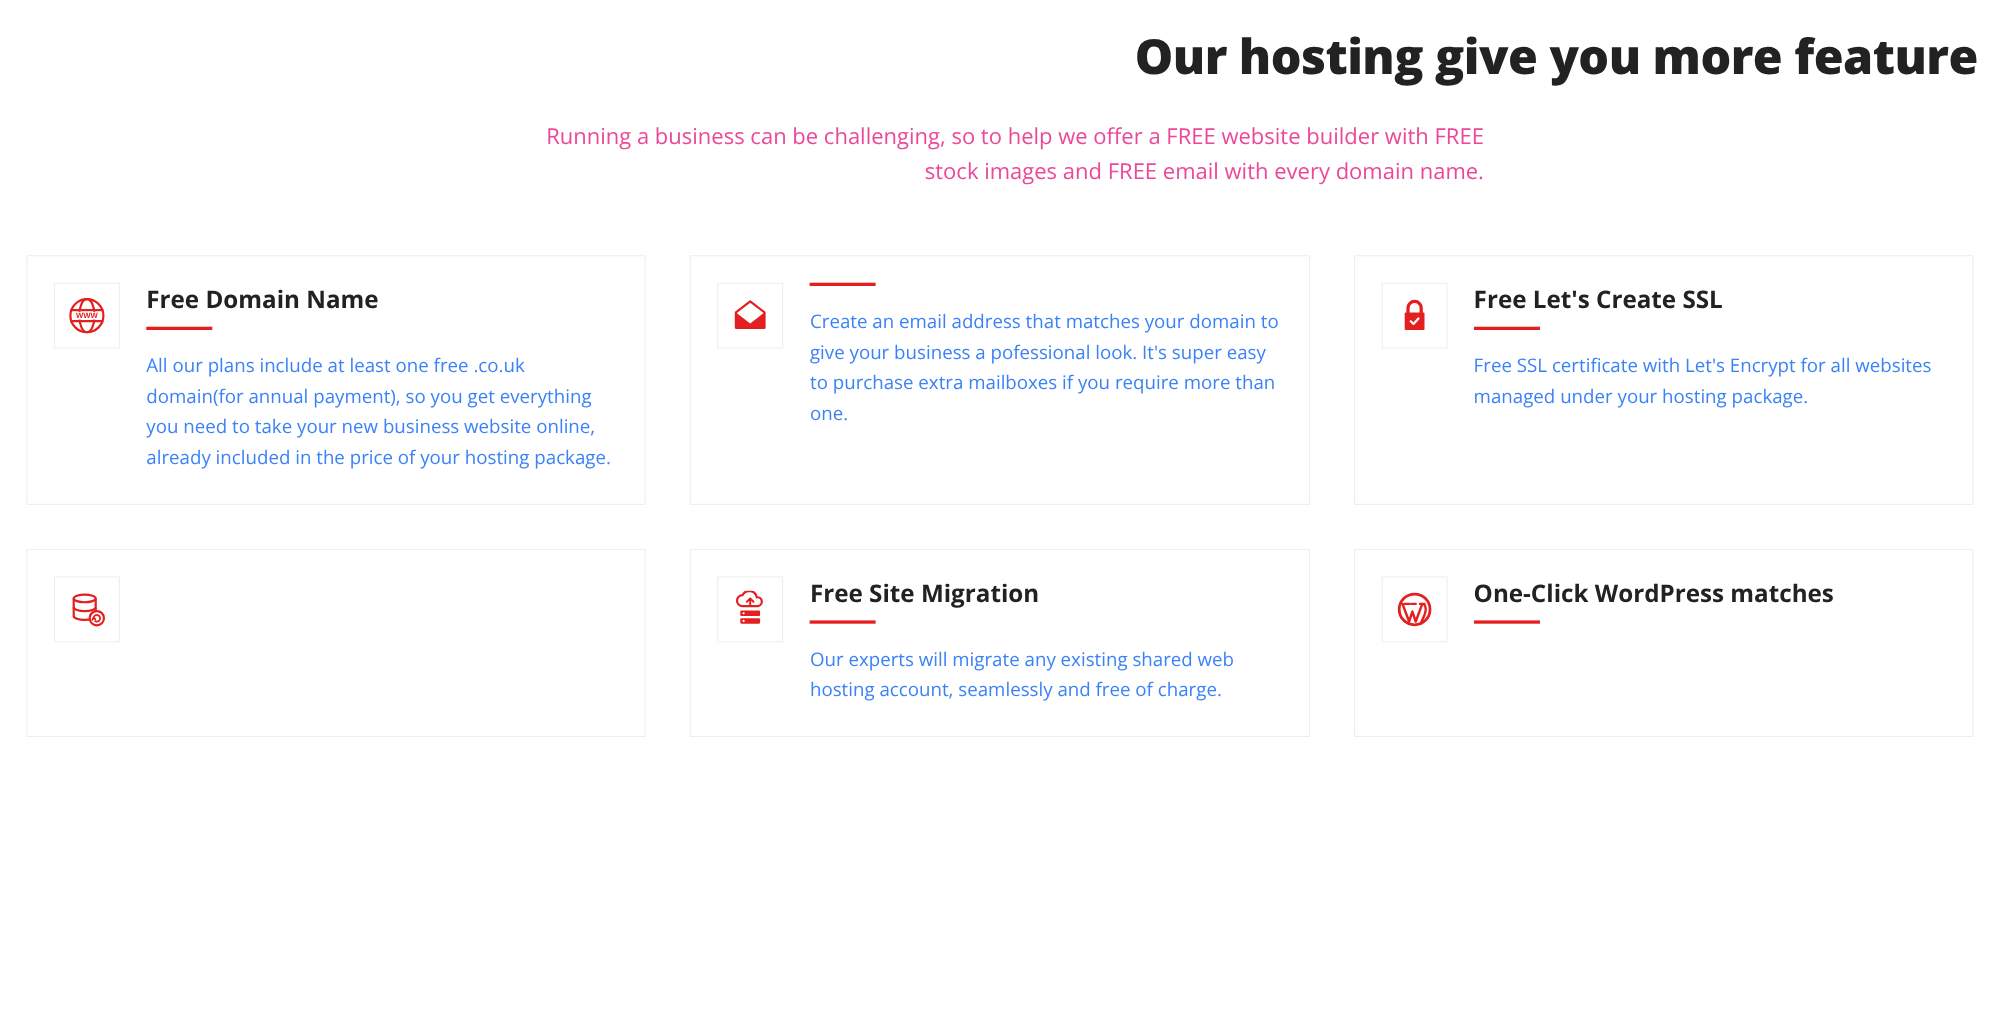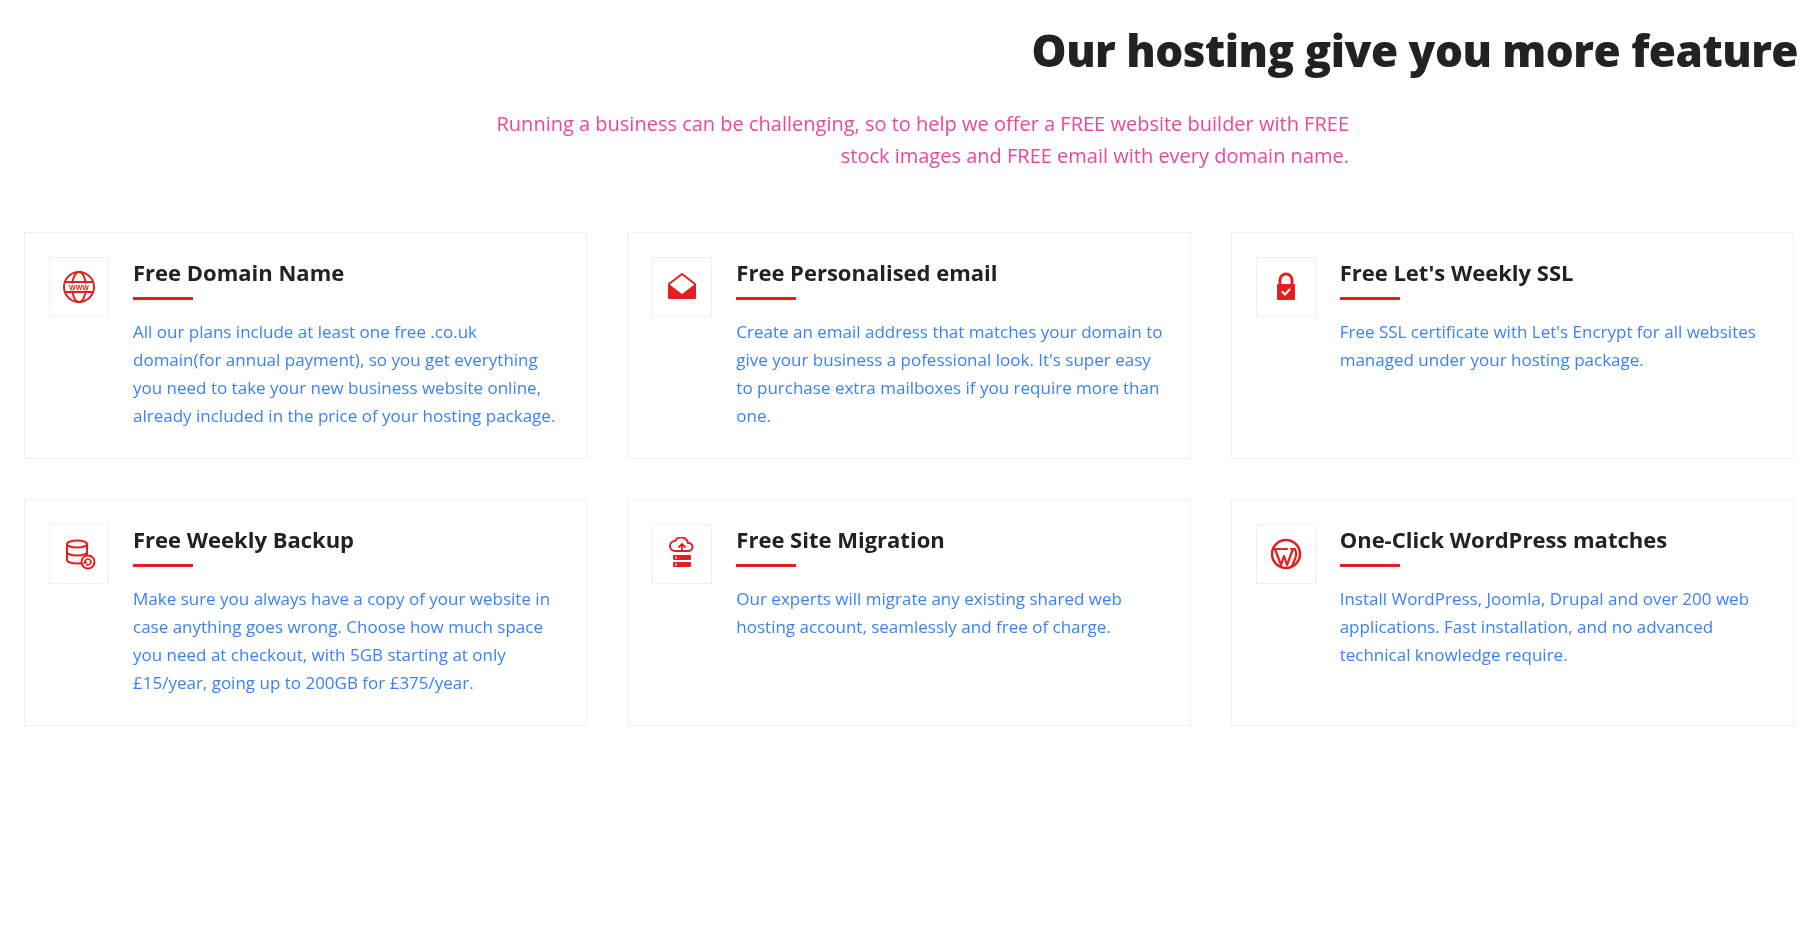--- a/index.html
+++ b/index.html
@@ -105,58 +105,52 @@
 
     <div class="card">
       <div class="icon-box">
         <svg width="34" height="34" viewBox="0 0 34 34">
           <path d="M4 14 L17 4 L30 14 L30 28 L4 28 Z" fill="none" stroke="#e41f1f" stroke-width="2" stroke-linejoin="round"></path>
           <path d="M4 14 L17 24 L30 14 L30 28 L4 28 Z" fill="#e41f1f"></path>
           <path d="M8 14 L17 20 L26 14 L17 8 Z" fill="#fff"></path>
         </svg>
       </div>
       <div class="content">
-        <h3>Free Personalised email</h3>
         <div class="underline"></div>
         <p>Create an email address that matches your domain to give your business a pofessional look. It's super easy to purchase extra mailboxes if you require more than one.</p>
       </div>
     </div>
 
     <div class="card">
       <div class="icon-box">
         <svg width="34" height="34" viewBox="0 0 34 34">
           <path d="M11 14 V10 a6 6 0 0 1 12 0 V14" fill="none" stroke="#e41f1f" stroke-width="3" stroke-linecap="round"></path>
           <rect x="8" y="14" width="18" height="16" rx="1" fill="#e41f1f"></rect>
           <path d="M13.5 22 L16 24.5 L20.5 19.5" fill="none" stroke="#fff" stroke-width="2" stroke-linecap="round" stroke-linejoin="round"></path>
         </svg>
       </div>
       <div class="content">
-        <h3>Free Let's Weekly SSL</h3>
+        <h3>Free Let's Create SSL</h3>
         <div class="underline"></div>
         <p>Free SSL certificate with Let's Encrypt for all websites managed under your hosting package.</p>
       </div>
     </div>
 
     <div class="card">
       <div class="icon-box">
         <svg width="34" height="34" viewBox="0 0 34 34">
           <g fill="none" stroke="#e41f1f" stroke-width="2">
             <ellipse cx="15" cy="7" rx="10" ry="3.5"></ellipse>
             <path d="M5 7 V15 a10 3.5 0 0 0 20 0 V7"></path>
             <path d="M5 15 V23 a10 3.5 0 0 0 20 0 V15"></path>
           </g>
           <circle cx="26" cy="25" r="6.5" fill="#fff" stroke="#e41f1f" stroke-width="2"></circle>
           <path d="M23 25 a3 3 0 1 1 1 2.3" fill="none" stroke="#e41f1f" stroke-width="1.6"></path>
           <path d="M22 26.5 L23 24.5 L24.8 26" fill="none" stroke="#e41f1f" stroke-width="1.6" stroke-linejoin="round" stroke-linecap="round"></path>
         </svg>
-      </div>
-      <div class="content">
-        <h3>Free Weekly Backup</h3>
-        <div class="underline"></div>
-        <p>Make sure you always have a copy of your website in case anything goes wrong. Choose how much space you need at checkout, with 5GB starting at only £15/year, going up to 200GB for £375/year.</p>
       </div>
     </div>
 
     <div class="card">
       <div class="icon-box">
         <svg width="34" height="34" viewBox="0 0 34 34">
           <path d="M10 14 a5 5 0 0 1 0-10 a7 7 0 0 1 13 2 a4 4 0 0 1 1 8 H10 Z" fill="none" stroke="#e41f1f" stroke-width="2"></path>
           <rect x="8" y="18" width="18" height="5" rx="1" fill="#e41f1f"></rect>
           <rect x="8" y="25" width="18" height="5" rx="1" fill="#e41f1f"></rect>
           <circle cx="11" cy="20.5" r="1" fill="#fff"></circle>
@@ -174,19 +168,18 @@
     <div class="card">
       <div class="icon-box">
         <svg width="34" height="34" viewBox="0 0 34 34">
           <circle cx="17" cy="17" r="14" fill="none" stroke="#e41f1f" stroke-width="2.5"></circle>
           <path d="M6 12 L12 28 L15 19 L18 28 L24 12 M8 12 h4 M14 12 h4 M22 12 h4 M26 13 c1.5 2 1.5 5 0 9 l-3 7" fill="none" stroke="#e41f1f" stroke-width="2.2" stroke-linecap="round" stroke-linejoin="round"></path>
         </svg>
       </div>
       <div class="content">
         <h3>One-Click WordPress matches</h3>
         <div class="underline"></div>
-        <p>Install WordPress, Joomla, Drupal and over 200 web applications. Fast installation, and no advanced technical knowledge require.</p>
       </div>
     </div>
 
   </div>
 
 </div>
 
 </body></html>

